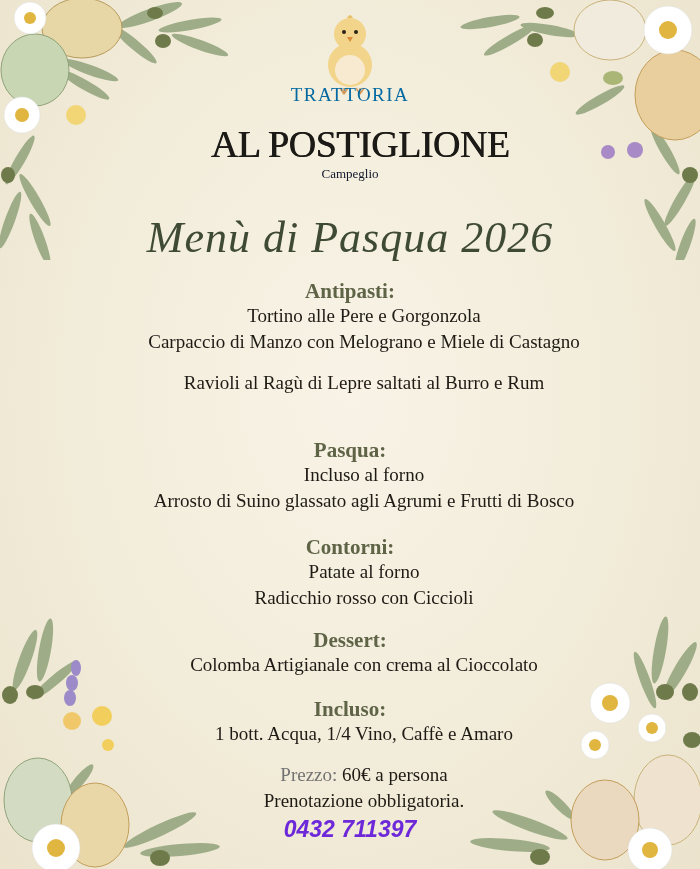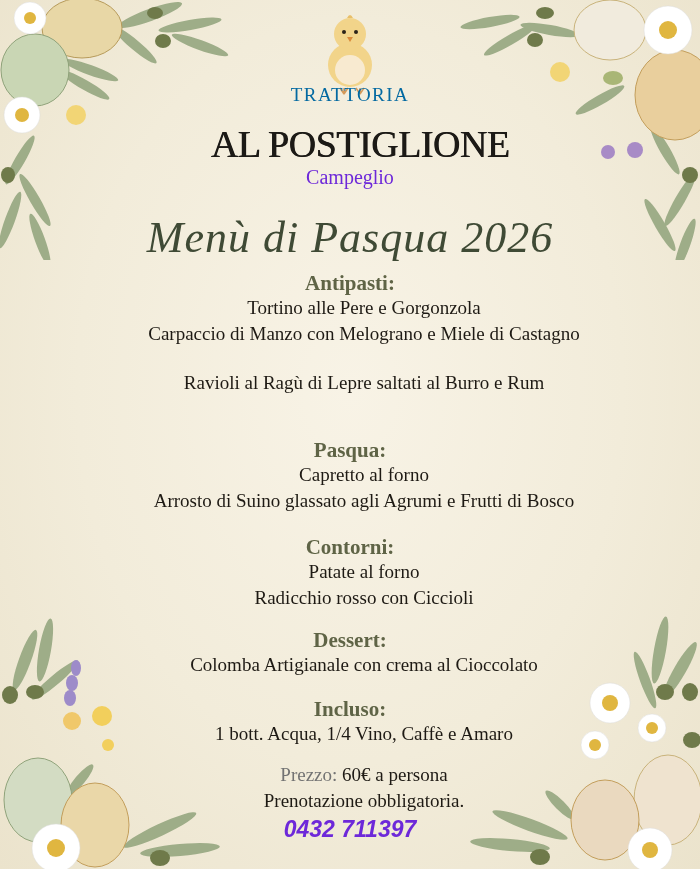--- a/index.html
+++ b/index.html
@@ -24,21 +24,21 @@
       font-size: 19px; letter-spacing: 1.5px; color: #0369a1;
     }
     .name {
       position: absolute; left: 0; right: 0; top: 122px;
       font-size: 38px; letter-spacing: -0.5px; color: #1c1a16;
       text-shadow: 0.6px 0 0 #1c1a16;
       padding-left: 20px;
     }
     .place {
       position: absolute; left: 0; right: 0; top: 166px;
-      font-size: 20px; color: #6d28d9;
+      font-size: 13px; color: #0f172a;
     }
     .title {
       position: absolute; left: 0; right: 0; top: 200px;
       font-size: 44px; font-style: italic; color: #3f4a35;
       letter-spacing: 1px;
       margin-top: 12px;
     }
     .section { position: absolute; left: 0; right: 0; }
     .sec-h { font-size: 21px; color: #5f6446; font-weight: bold; line-height: 24px; }
     .sec-i { font-size: 19px; color: #1e1a14; line-height: 26px; margin-left: 28px; }
@@ -176,33 +176,33 @@
   <path d="M29 27 L35 27 L32 32 Z" fill="#d98a3a"></path>
   <path d="M22 78 L26 84 M26 78 L26 84 M30 78 L26 84 M38 78 L42 84 M42 78 L42 84 M46 78 L42 84" stroke="#d59a5a" stroke-width="1.5"></path>
 </svg>
 
 <div class="content">
   <div class="trattoria">TRATTORIA</div>
   <div class="name">AL POSTIGLIONE</div>
   <div class="place">Campeglio</div>
   <div class="title">Menù di Pasqua 2026</div>
 
-  <div class="section" style="top:271px">
+  <div class="section" style="top:279px">
     <div class="sec-h">Antipasti:</div>
     <div class="sec-i">Tortino alle Pere e Gorgonzola</div>
     <div class="sec-i">Carpaccio di Manzo con Melograno e Miele di Castagno</div>
   </div>
 
   <div class="section" style="top:370px">
     <div class="sec-i">Ravioli al Ragù di Lepre saltati al Burro e Rum</div>
   </div>
 
   <div class="section" style="top:438px">
     <div class="sec-h">Pasqua:</div>
-    <div class="sec-i">Capretto al forno</div>
+    <div class="sec-i">Incluso al forno</div>
     <div class="sec-i">Arrosto di Suino glassato agli Agrumi e Frutti di Bosco</div>
   </div>
 
   <div class="section" style="top:535px">
     <div class="sec-h">Contorni:</div>
     <div class="sec-i">Patate al forno</div>
     <div class="sec-i">Radicchio rosso con Ciccioli</div>
   </div>
 
   <div class="section" style="top:628px">

